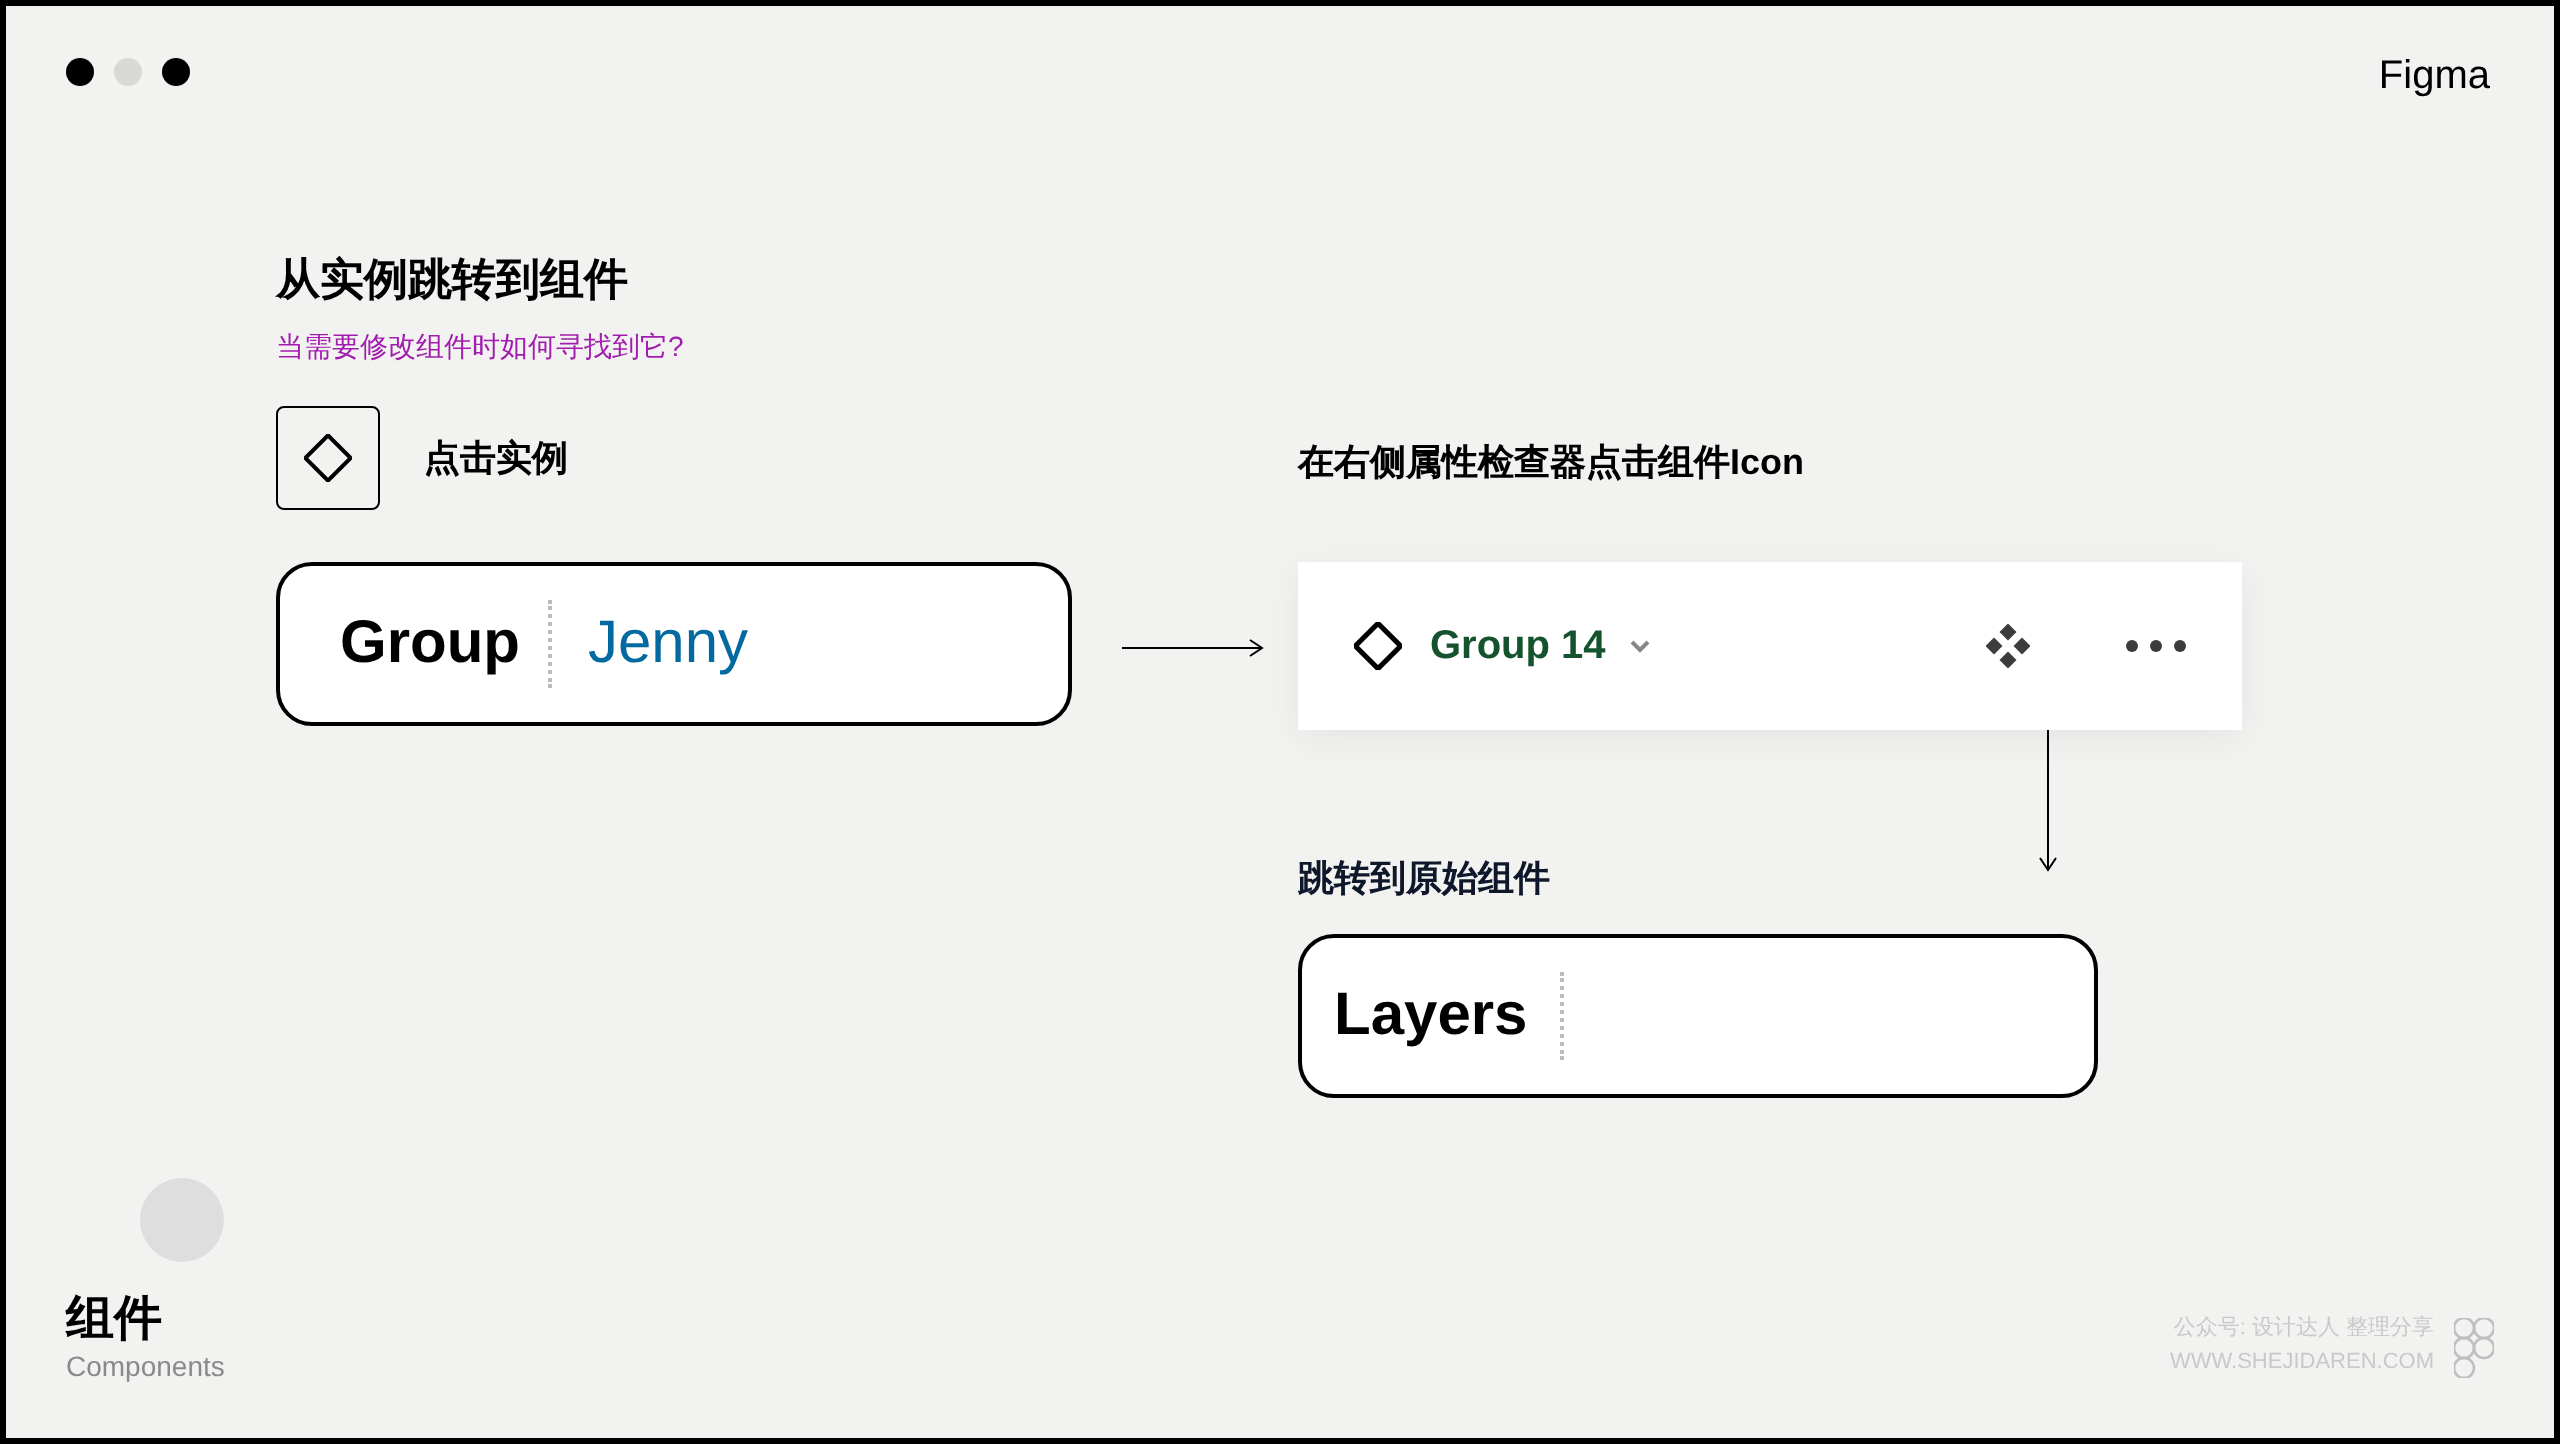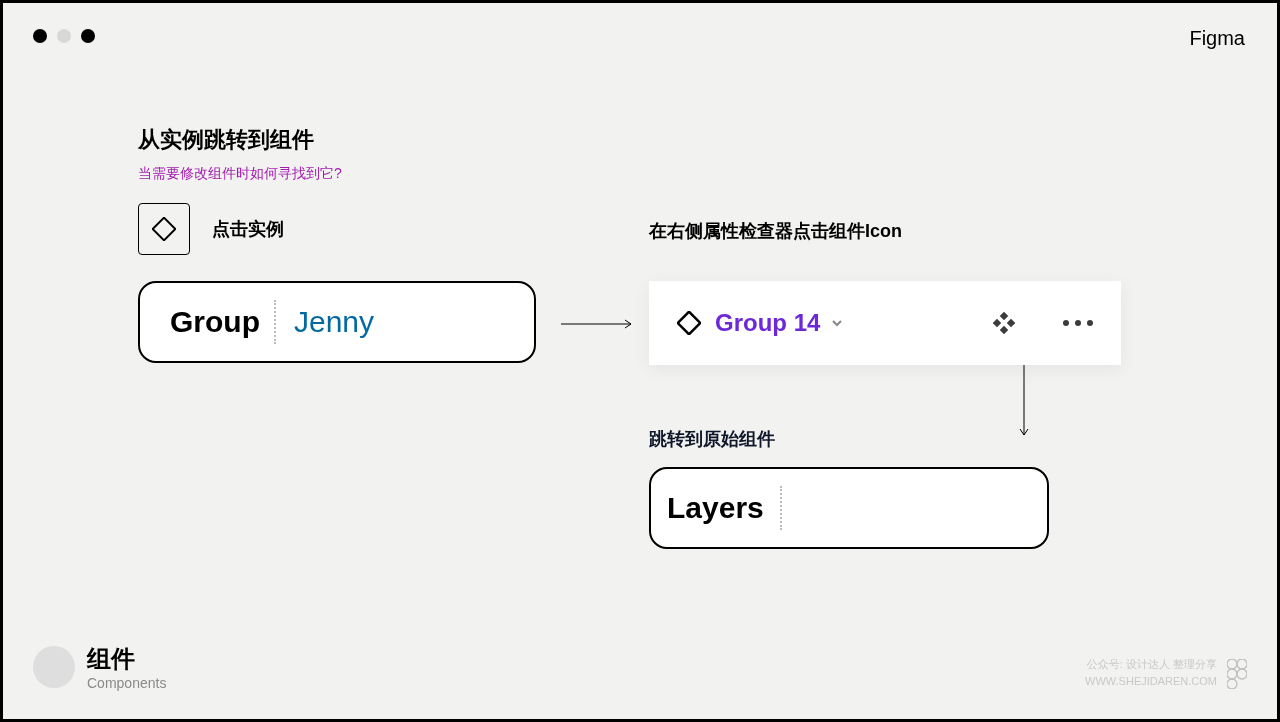--- a/index.html
+++ b/index.html
@@ -96,23 +96,23 @@
     left: 646px;
     width: 472px;
     height: 84px;
     background: #fff;
     box-shadow: 0 4px 18px rgba(0,0,0,0.06);
     display: flex;
     align-items: center;
     padding: 0 28px;
   }
   .inspector-panel .component-name {
-    font-size: 24px;
+    font-size: 20px;
     font-weight: 700;
-    color: #6d28d9;
+    color: #14532d;
     margin: 0 10px 0 14px;
   }
   .chevron-down {
     width: 14px;
     height: 14px;
     display: inline-block;
   }
   .spacer { flex: 1; }
   .main-component-icon { margin-right: 48px; cursor: pointer; }
   .more-dots { display: flex; gap: 6px; cursor: pointer; }
@@ -148,22 +148,23 @@
     height: 44px;
     border-left: 2px dotted #bbb;
     margin: 0 18px 0 16px;
   }
   .layers-card .value { font-size: 30px; color: #9a9a9a; }
   .footer-badge {
     position: absolute;
     bottom: 28px;
     left: 30px;
     display: flex;
-    align-items: center;
+    align-items: flex-end;
     gap: 12px;
+    flex-direction: column;
   }
   .footer-badge .circle {
     width: 42px;
     height: 42px;
     background: #dedede;
     border-radius: 50%;
   }
   .footer-badge .titles .cn { font-size: 24px; font-weight: 700; color: #000; }
   .footer-badge .titles .en { font-size: 14px; color: #8a8a8a; }
   .figma-logo-icon {

